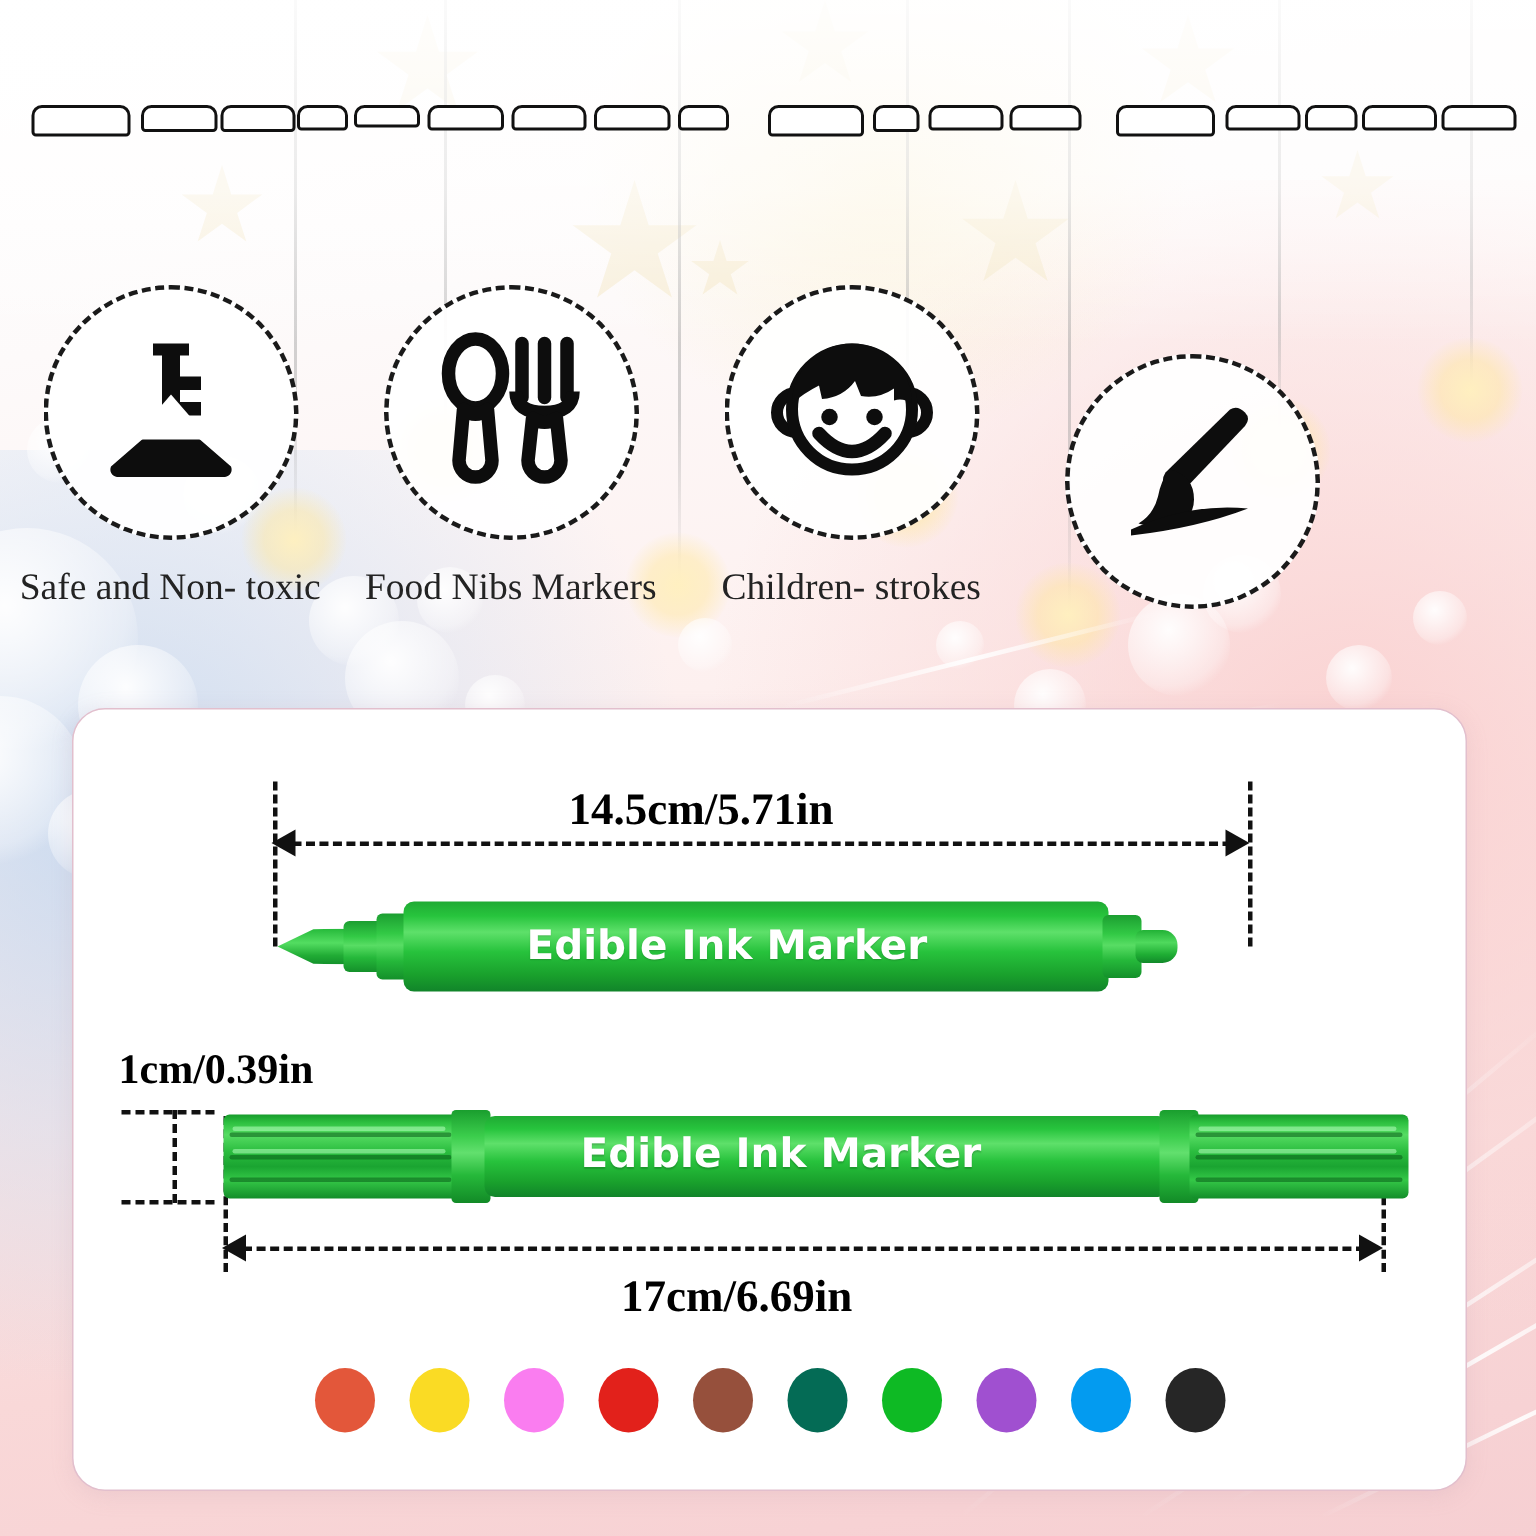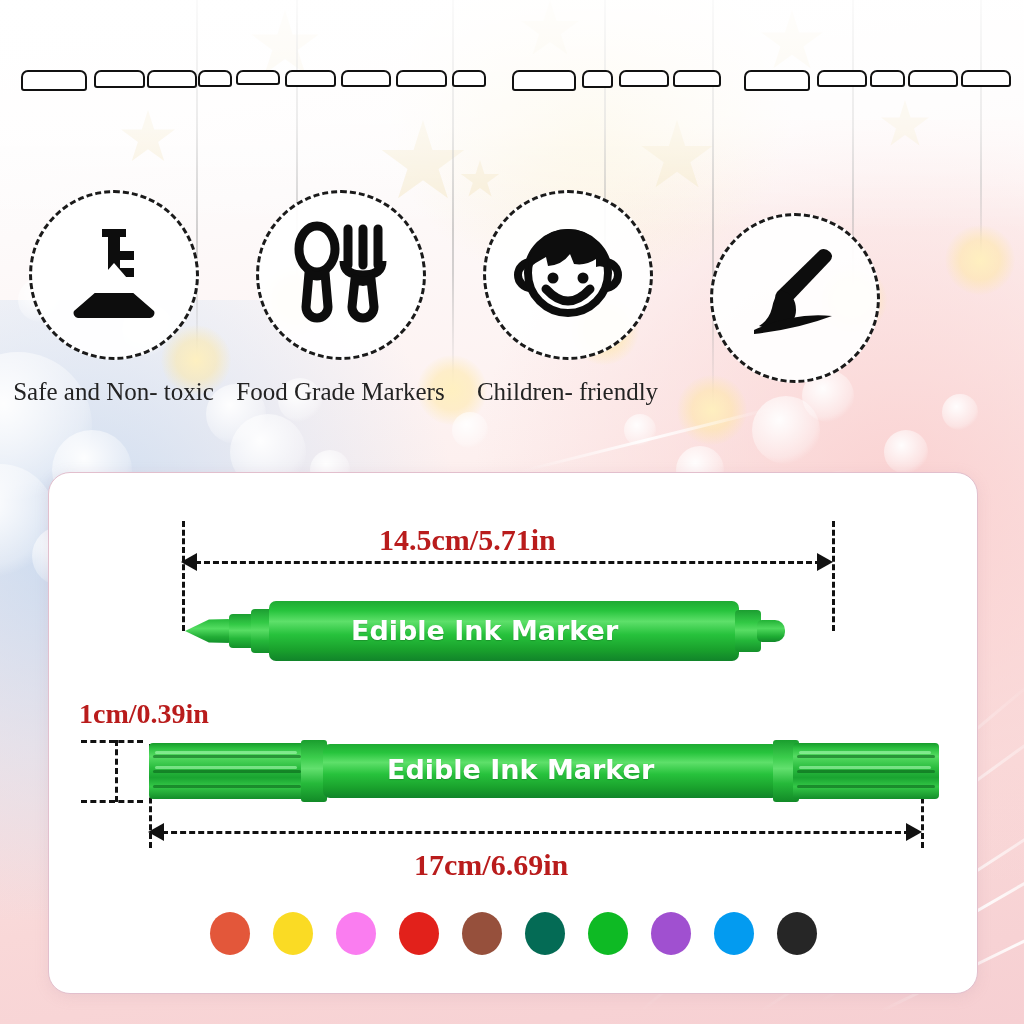--- a/index.html
+++ b/index.html
@@ -69,21 +69,21 @@
     pointer-events:none;
   }
   .snowcap{
     position:absolute;background:#fff;border:2.5px solid #111;
     border-radius:7px 7px 3px 3px;
   }
 
   
   .features{
     position:absolute;left:0;top:190px;width:908px;
-    display:flex;justify-content:space-around;align-items:center;
+    display:flex;justify-content:space-around;align-items:flex-end;
   }
   .feature{width:230px;display:flex;flex-direction:column;align-items:center;}
   .fcircle{
     width:170px;height:170px;border-radius:50%;
     background:rgba(255,255,255,.93);
     border:3px dashed #1a1a1a;
     display:flex;align-items:center;justify-content:center;
     box-sizing:border-box;
   }
   .flabel{
@@ -103,21 +103,21 @@
   .blockB{position:absolute;left:0;top:215px;width:928px;height:190px;}
 
   .dash-v{position:absolute;width:0;border-left:3px dashed #111;}
   .dash-h{position:absolute;height:0;border-top:3px dashed #111;}
   .arrow{position:absolute;width:0;height:0;border-top:9px solid transparent;border-bottom:9px solid transparent;}
   .arrow.left{border-right:16px solid #111;}
   .arrow.right{border-left:16px solid #111;}
 
   .dim-text{
     position:absolute;font-family:"Liberation Serif",serif;font-weight:bold;
-    color:#b91c1c;white-space:nowrap;
+    color:#000000;white-space:nowrap;
   }
 
   
   .marker1{position:absolute;left:0;top:0;width:660px;height:70px;}
   .barrel{
     position:absolute;border-radius:7px;
     background:linear-gradient(180deg,#1faa33 0%,#27c43d 16%,#5ee06a 34%,#27c23c 56%,#19a02c 82%,#11842a 100%);
   }
   .collar{
     position:absolute;border-radius:4px;
@@ -275,21 +275,21 @@
 
             <ellipse cx="26" cy="28" rx="18" ry="23" fill="none" stroke="#0d0d0d" stroke-width="9"></ellipse>
             <path d="M18 52 q8 6 16 0 l3 34 a11 11 0 0 1 -22 0 z" fill="none" stroke="#0d0d0d" stroke-width="9" stroke-linejoin="round"></path>
 
             <path d="M57 8 v36 M72 8 v36 M87 8 v36" stroke="#0d0d0d" stroke-width="9" stroke-linecap="round"></path>
             <path d="M53 40 q0 14 19 14 q19 0 19 -14" fill="none" stroke="#0d0d0d" stroke-width="9"></path>
             <path d="M64 58 q8 5 16 0 l3 28 a11 11 0 0 1 -22 0 z" fill="none" stroke="#0d0d0d" stroke-width="9" stroke-linejoin="round"></path>
           </svg>
         </span>
       </div>
-      <div class="flabel">Food Grade Markers</div>
+      <div class="flabel">Food Nibs Markers</div>
     </div>
 
     <div class="feature">
       <div class="fcircle">
         <span>
           <svg width="110" height="100" viewBox="0 0 110 100">
 
             <circle cx="18" cy="52" r="13" fill="none" stroke="#0d0d0d" stroke-width="8"></circle>
             <circle cx="92" cy="52" r="13" fill="none" stroke="#0d0d0d" stroke-width="8"></circle>
 
@@ -297,21 +297,21 @@
 
             <path d="M15 46 a40 40 0 0 1 80 0 q-6 -4 -12 -2 l0 -8 q-10 7 -22 5 l-4 -10 q-8 11 -22 12 l-2 -9 q-10 5 -18 12 z" fill="#0d0d0d"></path>
 
             <circle cx="40" cy="55" r="5.5" fill="#0d0d0d"></circle>
             <circle cx="70" cy="55" r="5.5" fill="#0d0d0d"></circle>
 
             <path d="M33 66 q22 24 44 0" fill="none" stroke="#0d0d0d" stroke-width="9" stroke-linecap="round"></path>
           </svg>
         </span>
       </div>
-      <div class="flabel">Children- friendly</div>
+      <div class="flabel">Children- strokes</div>
     </div>
 
     <div class="feature">
       <div class="fcircle">
         <span>
           <svg width="106" height="100" viewBox="0 0 106 100">
             <path d="M88 6 q4 4 0 9 L47 58 q-6 4 -11 -1 q-5 -5 -1 -11 L78 4 q5 -3 10 2 z" fill="#0d0d0d"></path>
             <path d="M38 44 q16 4 16 20 q0 13 -14 17 q-12 3 -23 -1 q10 -6 13 -18 q2 -11 8 -18 z" fill="#0d0d0d"></path>
             <path d="M12 84 q40 -18 78 -14 q-34 13 -78 18 z" fill="#0d0d0d"></path>
           </svg>

